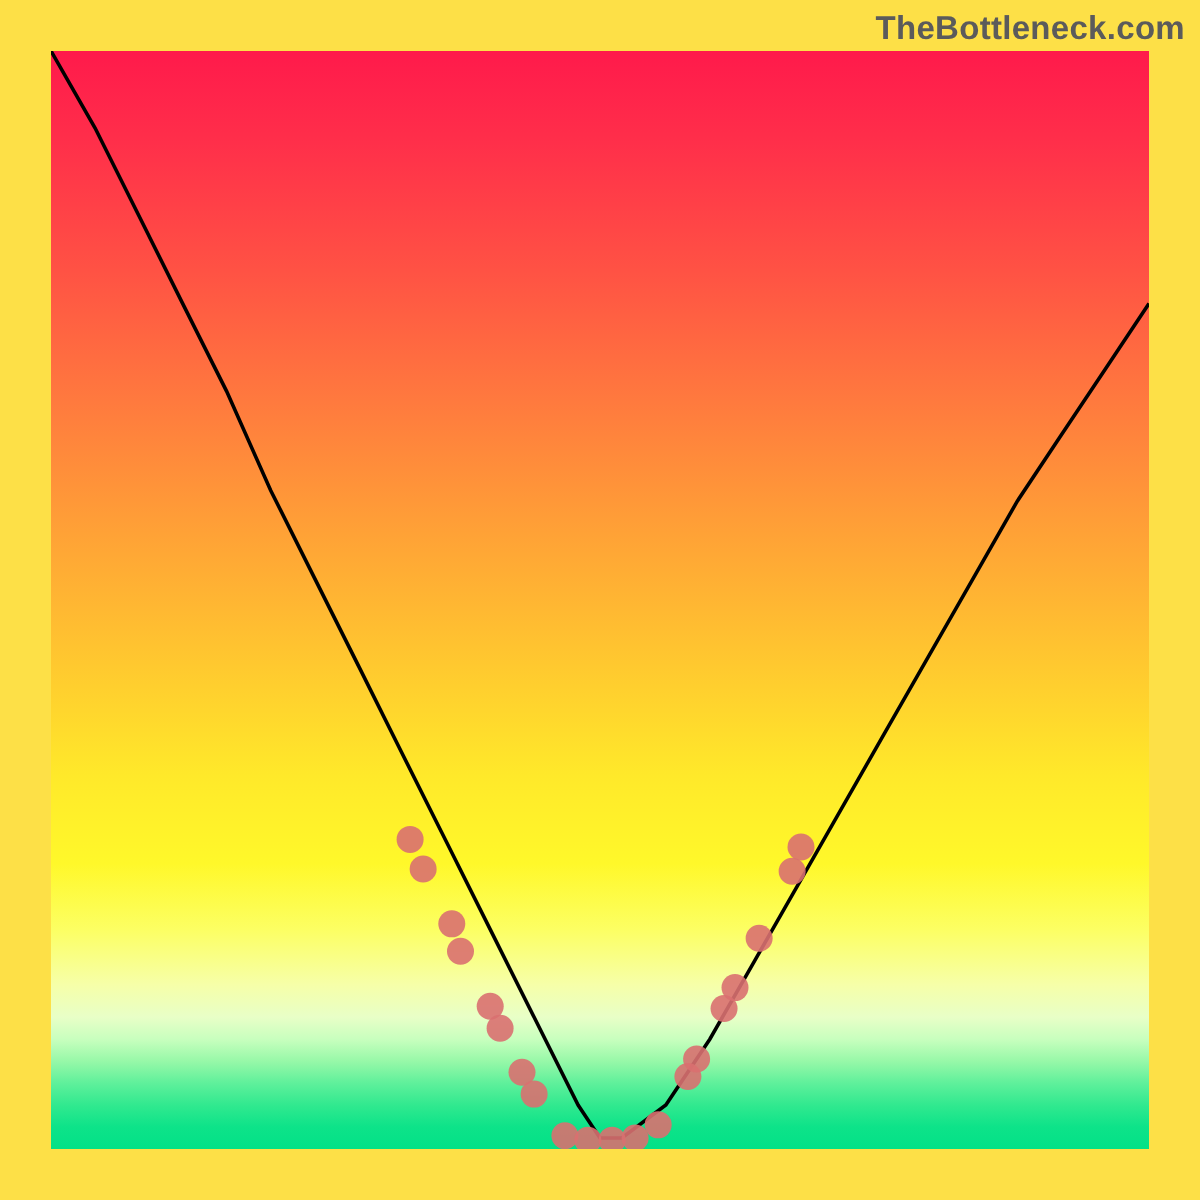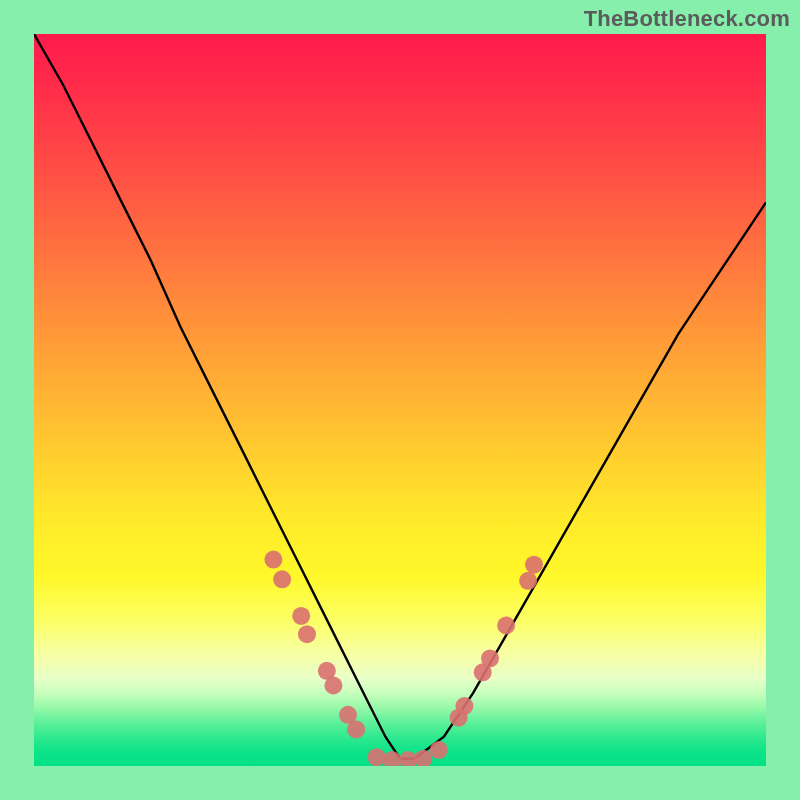--- a/index.html
+++ b/index.html
@@ -9,21 +9,21 @@
     height: 800px;
     background: #000;
     overflow: hidden;
   }
   .frame {
     position: absolute;
     left: 0;
     top: 0;
     width: 800px;
     height: 800px;
-    background: #86efac;
+    background: #fde047;
   }
   .plot {
     position: absolute;
     left: 34px;
     top: 34px;
     width: 732px;
     height: 732px;
     overflow: hidden;
   }
   .gradient {

